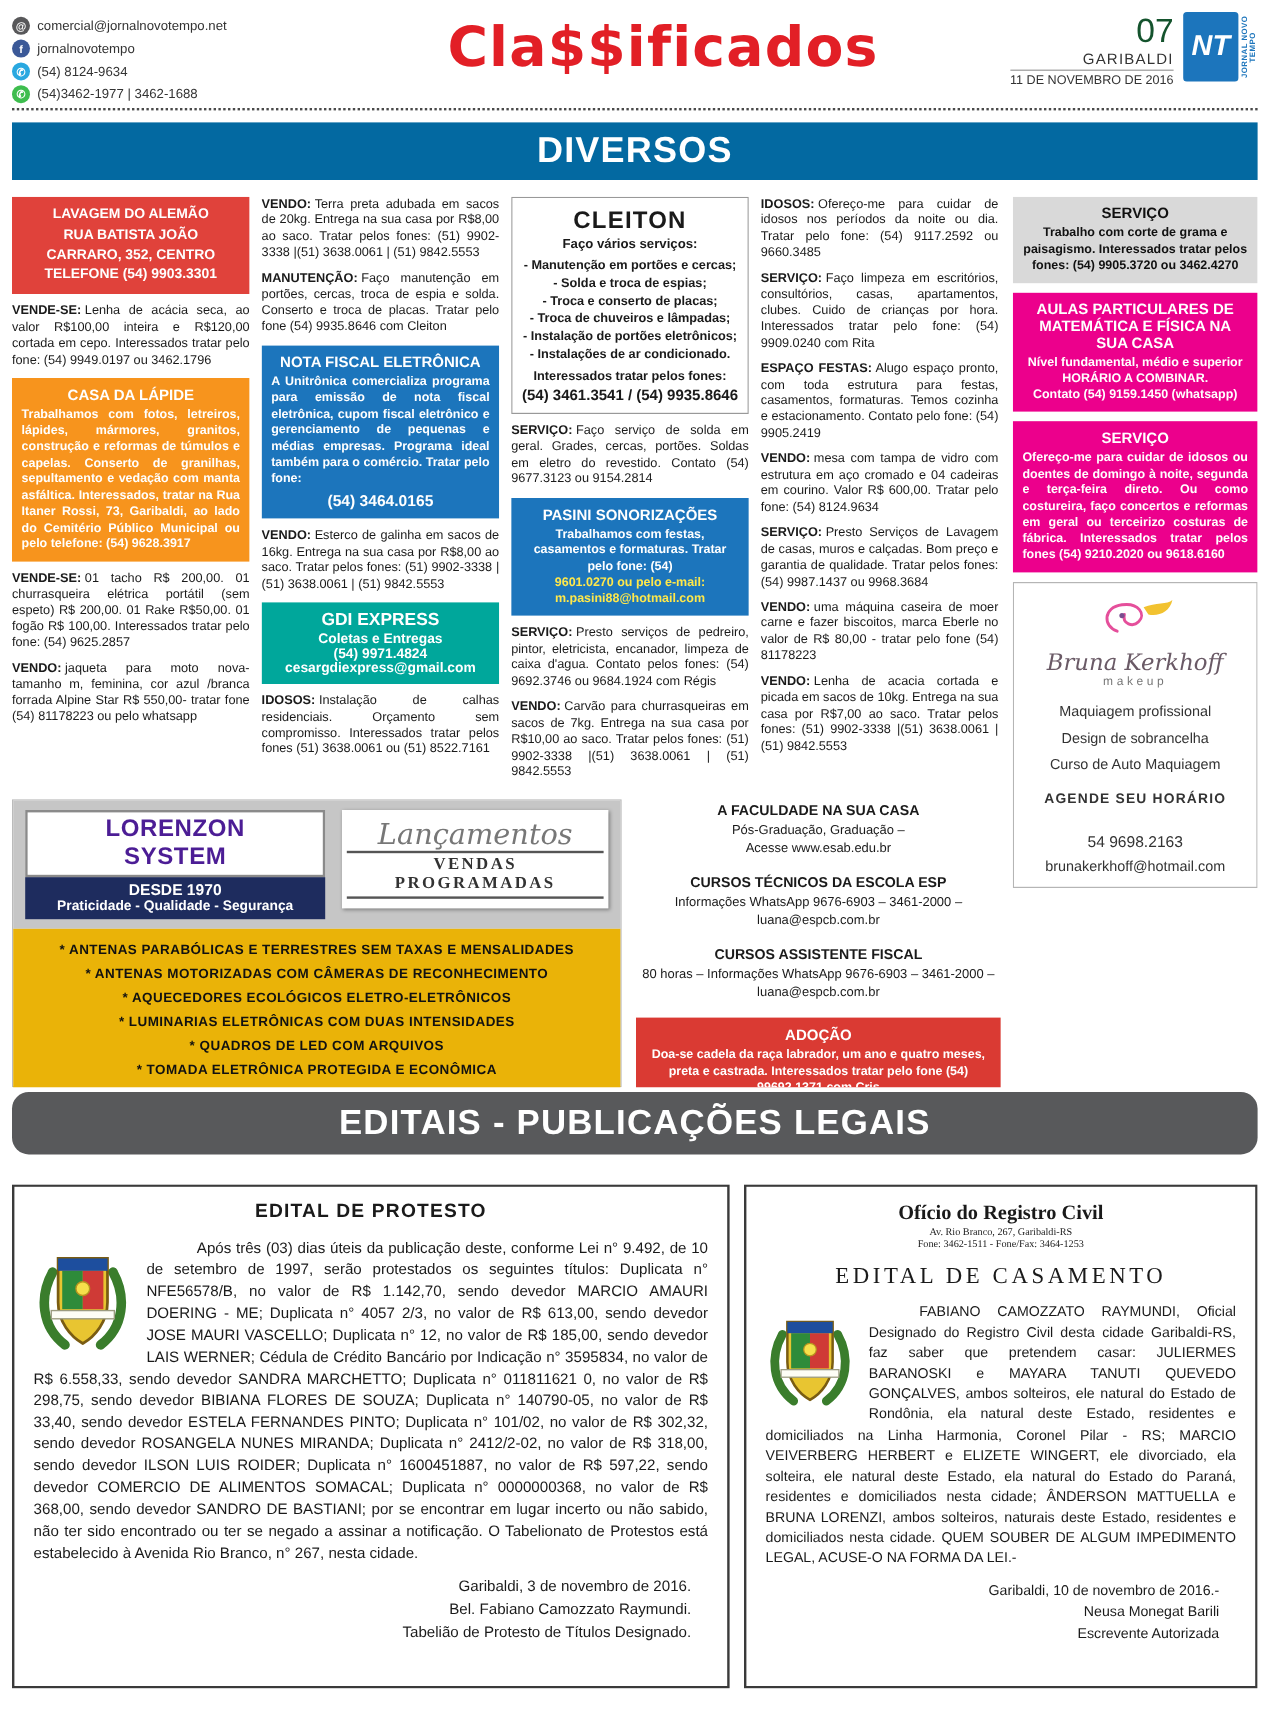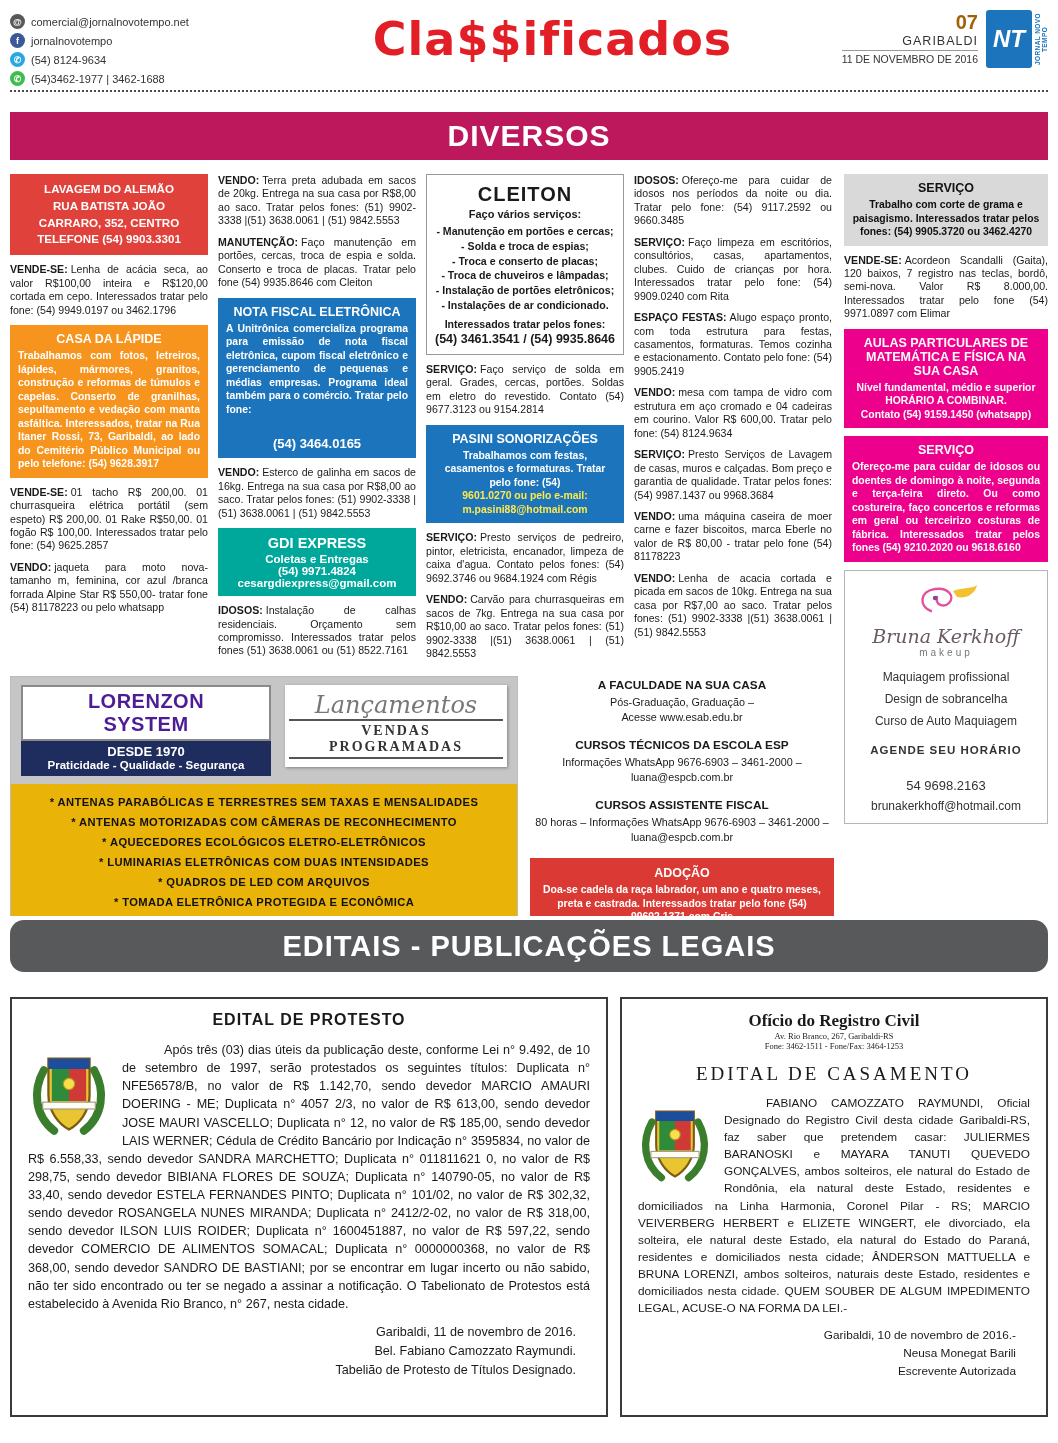--- a/index.html
+++ b/index.html
@@ -16,31 +16,31 @@
   .mh-row { display:flex; align-items:center; gap:6px; margin-bottom:4px; font-size:11px; color:#333; }
   .mh-icon { width:15px; height:15px; border-radius:50%; color:#fff; display:flex; align-items:center; justify-content:center; font-size:9px; font-weight:bold; flex:0 0 15px; }
   .ic-at { background:#58585a; }
   .ic-fb { background:#3b5998; }
   .ic-ph { background:#29a8e0; }
   .ic-wa { background:#3ebd4e; }
   .title-wrap { flex:1; text-align:center; }
   .main-title { font-family:"DejaVu Sans", sans-serif; font-weight:bold; font-size:46px; color:#e21f26; letter-spacing:1px; line-height:1.3; }
   .issue-col { width:215px; display:flex; justify-content:flex-end; gap:8px; }
   .issue-text { text-align:right; padding-top:2px; }
-  .page-num { font-size:20px; font-weight:bold; color:#a16207; line-height:1; }
+  .page-num { font-size:28px; font-weight:normal; color:#14532d; line-height:1; }
   .issue-city { font-size:12.5px; color:#333; letter-spacing:1px; margin-top:2px; }
   .issue-date { font-size:10.5px; color:#333; border-top:1px solid #999; margin-top:2px; padding-top:2px; }
   .nt-logo { display:flex; align-items:stretch; gap:2px; height:58px; }
   .nt-box { width:46px; background:#1c75bc; color:#fff; font-weight:bold; font-style:italic; font-size:24px; display:flex; align-items:center; justify-content:center; border-radius:3px; }
   .nt-side { writing-mode:vertical-rl; transform:rotate(180deg); font-size:6.5px; color:#1c75bc; font-weight:bold; letter-spacing:0.4px; text-align:center; }
   .dotted { border-top:2px dotted #4a4a4a; margin:4px 0 10px; }
 
   
   .banner { height:48px; display:flex; align-items:center; justify-content:center; color:#fff; font-weight:bold; }
-  .banner.pink { background:#be185d; font-size:30px; letter-spacing:1px; margin:20px 0 14px; }
+  .banner.pink { background:#0369a1; font-size:30px; letter-spacing:1px; margin:10px 0 14px; }
   .banner.dark { background:#58595b; font-size:29px; letter-spacing:1px; margin:4px 0 12px; height:52px;border-radius:14px; }
 
   
   .content-row { display:flex; gap:10px; height:742px; overflow:hidden; }
   .left-area { width:824px; display:flex; flex-direction:column; }
   .cols4 { display:flex; gap:10px; height:498px; overflow:hidden; }
   .col { width:198px; overflow:hidden; }
   .col5 { width:204px; overflow:hidden; }
   .middle-row { display:flex; gap:12px; flex:1; margin-top:4px; overflow:hidden; }
 
@@ -51,21 +51,21 @@
   .bx-title { font-size:12.5px; margin-bottom:3px; }
   .bx-body { font-size:10.4px; line-height:1.3; text-align:justify; }
   .bx-body.center { text-align:center; }
   .bx-lines { font-size:11.6px; line-height:1.45; white-space:pre-line; }
   .red { background:#e0423b; }
   .orange { background:#f7941d; }
   .blue { background:#1c75bc; }
   .teal { background:#00a79b; }
   .pink-bg { background:#ec008c; }
   .gray-bg { background:#d9d9d9; color:#111; }
-  .bx-phone { font-size:13px; margin-top:20px; text-align:center; }
+  .bx-phone { font-size:13px; margin-top:4px; text-align:center; }
 
   .cleiton { border:1px solid #999; padding:8px 6px; margin-bottom:8px; text-align:center; }
   .cleiton-title { font-size:20px; font-weight:bold; letter-spacing:1px; }
   .cleiton-sub { font-weight:bold; font-size:11px; margin:2px 0 4px; }
   .cleiton-services { font-weight:bold; font-size:10.6px; white-space:pre-line; line-height:1.4; }
   .cleiton-foot { font-weight:bold; font-size:10.6px; margin-top:5px; }
   .cleiton-phones { font-weight:bold; font-size:12.5px; margin-top:2px; }
 
   .pasini-em { color:#ffe84a; display:block; }
   .gdi-line { font-size:11.5px; }
@@ -286,21 +286,20 @@
           </div>
         </div>
       </div>
     </div>
 
     <div class="col5">
       <div class="cbox gray-bg">
         <div class="bx-title">SERVIÇO</div>
         <div class="bx-body center">Trabalho com corte de grama e paisagismo. Interessados tratar pelos fones: (54) 9905.3720 ou 3462.4270</div>
       </div>
-      <p class="ad"><b>VENDE-SE:</b><span>Acordeon Scandalli (Gaita), 120 baixos, 7 registro nas teclas, bordô, semi-nova. Valor R$ 8.000,00. Interessados tratar pelo fone (54) 9971.0897 com Elimar</span></p>
       <div class="cbox pink-bg">
         <div class="bx-title">AULAS PARTICULARES DE MATEMÁTICA E FÍSICA NA SUA CASA</div>
         <div class="bx-body center">Nível fundamental, médio e superior</div>
         <div class="bx-body center">HORÁRIO A COMBINAR.</div>
         <div class="bx-body center">Contato (54) 9159.1450 (whatsapp)</div>
       </div>
       <div class="cbox pink-bg">
         <div class="bx-title">SERVIÇO</div>
         <div class="bx-body">Ofereço-me para cuidar de idosos ou doentes de domingo à noite, segunda e terça-feira direto. Ou como costureira, faço concertos e reformas em geral ou terceirizo costuras de fábrica. Interessados tratar pelos fones (54) 9210.2020 ou 9618.6160</div>
       </div>
@@ -335,21 +334,21 @@
         <path d="M57 22 C67 40 65 62 48 75" stroke="#3a7d2c" stroke-width="7" fill="none" stroke-linecap="round"></path>
         <path d="M17 12 H53 V44 C53 58 44 69 35 74 C26 69 17 58 17 44 Z" fill="#e8c531" stroke="#7a5c12" stroke-width="2"></path>
         <rect x="20" y="21" width="15" height="28" fill="#2e8b3a"></rect>
         <rect x="35" y="21" width="15" height="28" fill="#cf3a36"></rect>
         <rect x="17" y="12" width="36" height="9" fill="#1d4e9e"></rect>
         <circle cx="35" cy="34" r="5" fill="#f6e04b" stroke="#b8941f"></circle>
         <rect x="12" y="50" width="46" height="6" fill="#fdfdf6" stroke="#9b9b80" stroke-width="1"></rect>
       </svg>
       <p class="edital-body">Após três (03) dias úteis da publicação deste, conforme Lei n° 9.492, de 10 de setembro de 1997, serão protestados os seguintes títulos: Duplicata n° NFE56578/B, no valor de R$ 1.142,70, sendo devedor MARCIO AMAURI DOERING - ME; Duplicata n° 4057 2/3, no valor de R$ 613,00, sendo devedor JOSE MAURI VASCELLO; Duplicata n° 12, no valor de R$ 185,00, sendo devedor LAIS WERNER; Cédula de Crédito Bancário por Indicação n° 3595834, no valor de R$ 6.558,33, sendo devedor SANDRA MARCHETTO; Duplicata n° 011811621 0, no valor de R$ 298,75, sendo devedor BIBIANA FLORES DE SOUZA; Duplicata n° 140790-05, no valor de R$ 33,40, sendo devedor ESTELA FERNANDES PINTO; Duplicata n° 101/02, no valor de R$ 302,32, sendo devedor ROSANGELA NUNES MIRANDA; Duplicata n° 2412/2-02, no valor de R$ 318,00, sendo devedor ILSON LUIS ROIDER; Duplicata n° 1600451887, no valor de R$ 597,22, sendo devedor COMERCIO DE ALIMENTOS SOMACAL; Duplicata n° 0000000368, no valor de R$ 368,00, sendo devedor SANDRO DE BASTIANI; por se encontrar em lugar incerto ou não sabido, não ter sido encontrado ou ter se negado a assinar a notificação. O Tabelionato de Protestos está estabelecido à Avenida Rio Branco, n° 267, nesta cidade.</p>
       <div class="edital-sign">
-        <div>Garibaldi, 11 de novembro de 2016.</div>
+        <div>Garibaldi, 3 de novembro de 2016.</div>
         <div>Bel. Fabiano Camozzato Raymundi.</div>
         <div>Tabelião de Protesto de Títulos Designado.</div>
       </div>
     </section>
 
     <section class="edital casamento">
       <div class="registro-office">Ofício do Registro Civil</div>
       <div class="registro-addr">Av. Rio Branco, 267, Garibaldi-RS</div>
       <div class="registro-addr">Fone: 3462-1511 - Fone/Fax: 3464-1253</div>
       <div class="casamento-title">EDITAL DE CASAMENTO</div>

